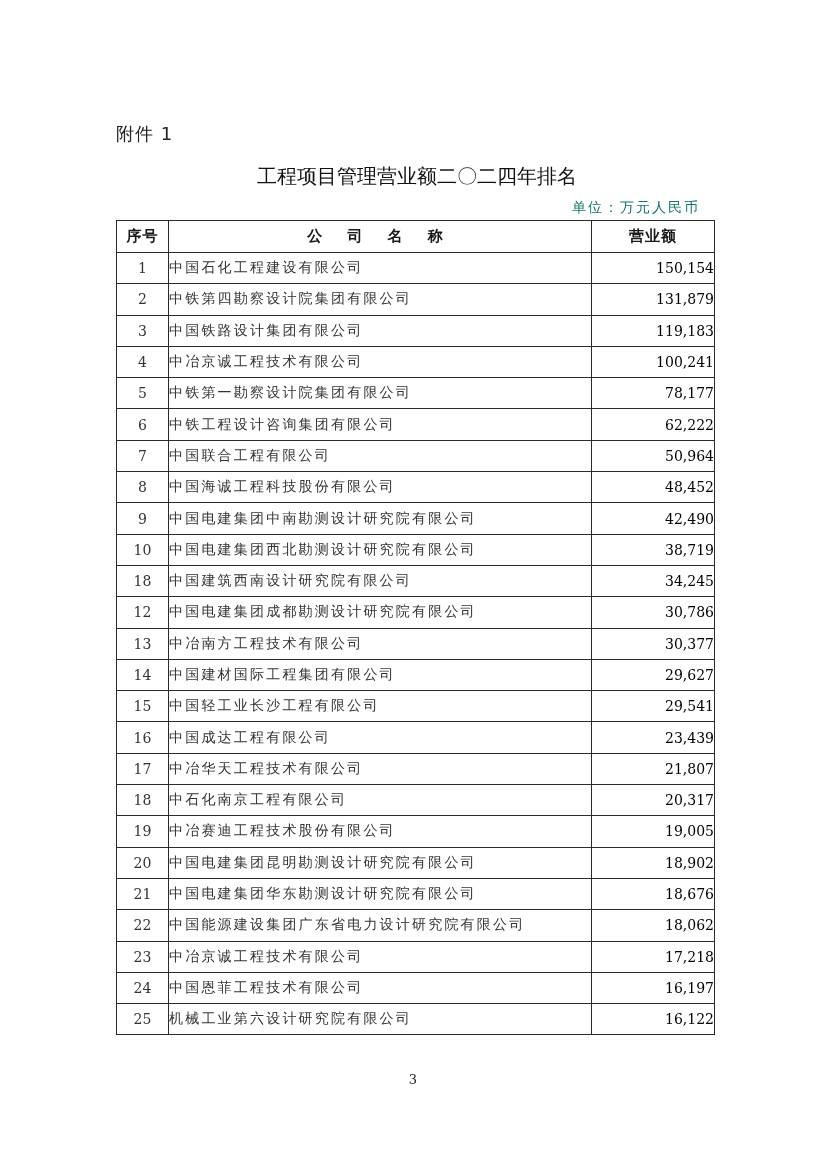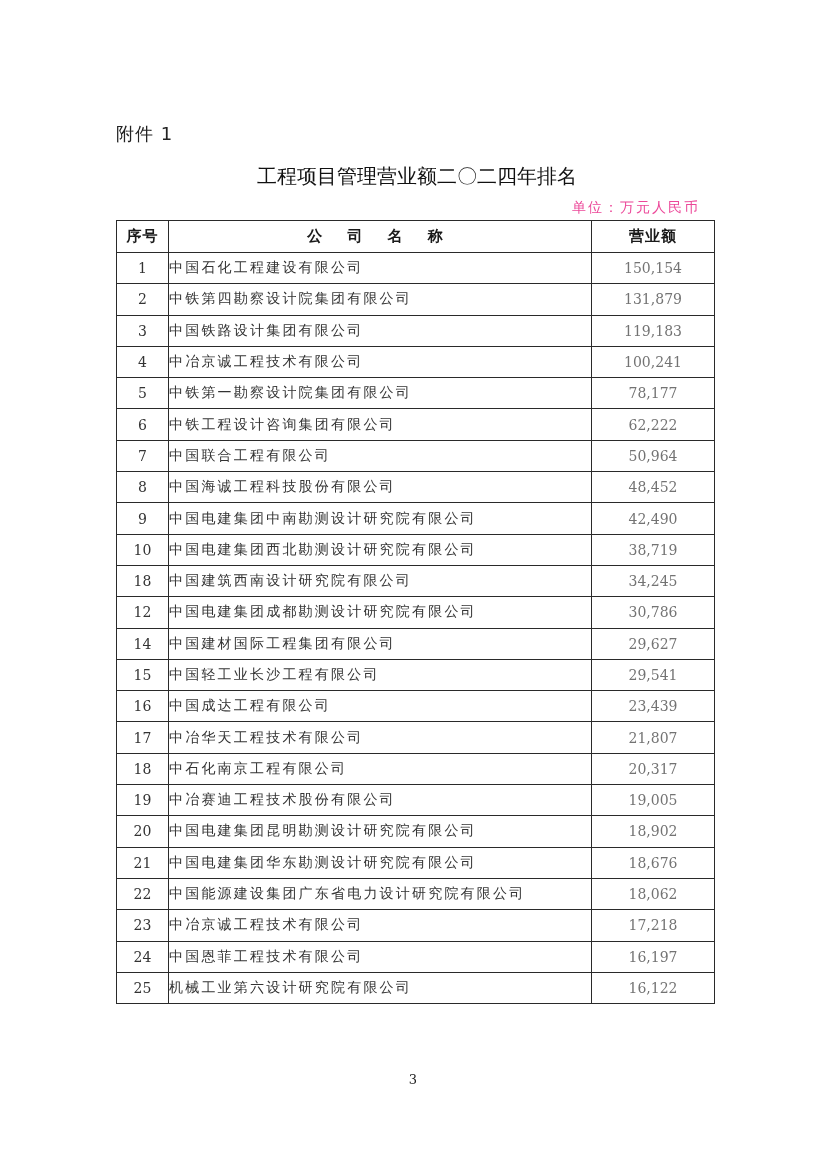--- a/index.html
+++ b/index.html
@@ -14,21 +14,21 @@
       font-family: "DejaVu Sans", "Liberation Sans", sans-serif;
     }
     .title {
       position: absolute; left: 0; width: 826px; top: 163px; text-align: center;
       font-size: 20px; color: #111;
       font-family: "DejaVu Sans", "Liberation Sans", sans-serif;
       padding-left: 4px;
     }
     .unit {
       position: absolute; right: 126px; top: 199px;
-      font-size: 14px; letter-spacing: 2px; color: #ec4899;
+      font-size: 14px; letter-spacing: 2px; color: #0f766e;
       font-family: "DejaVu Sans", "Liberation Sans", sans-serif;
     }
     table.rank {
       position: absolute; left: 116px; top: 220px;
       width: 598px; border-collapse: collapse; table-layout: fixed;
     }
     table.rank th, table.rank td {
       border: 1px solid #2a2a2a; padding: 0; height: 30.3px;
       font-size: 14px; vertical-align: middle;
     }
@@ -40,21 +40,21 @@
     table.rank th.name-h { letter-spacing: 10px; }
     col.c-rank { width: 52px; }
     col.c-name { width: 423px; }
     col.c-rev { width: 123px; }
     td.rank-cell { text-align: center; font-family: "DejaVu Serif", "Liberation Serif", serif; font-size: 14px; color: #333; }
     td.name-cell {
       text-align: left; padding-left: 8px; letter-spacing: 2.2px; color: #333;
       font-family: "DejaVu Sans", "Liberation Sans", sans-serif; font-size: 14px;
       white-space: nowrap; overflow: hidden; margin-left: 8px;
     }
-    td.rev-cell { text-align: center; font-family: "DejaVu Serif", "Liberation Serif", serif; font-size: 14.5px; color: #737373; }
+    td.rev-cell { text-align: right; font-family: "DejaVu Serif", "Liberation Serif", serif; font-size: 14.5px; color: #000000; }
     .page-num {
       position: absolute; left: 0; width: 826px; top: 1072px; text-align: center;
       font-size: 13px; color: #222;
     }
   </style>
 </head>
 <body>
 
 <div class="attachment">附件 1</div>
 <div class="title">工程项目管理营业额二〇二四年排名</div>
@@ -128,20 +128,25 @@
         <td class="rank-cell">18</td>
         <td class="name-cell">中国建筑西南设计研究院有限公司</td>
         <td class="rev-cell">34,245</td>
       </tr>
       <tr>
         <td class="rank-cell">12</td>
         <td class="name-cell">中国电建集团成都勘测设计研究院有限公司</td>
         <td class="rev-cell">30,786</td>
       </tr>
       <tr>
+        <td class="rank-cell">13</td>
+        <td class="name-cell">中冶南方工程技术有限公司</td>
+        <td class="rev-cell">30,377</td>
+      </tr>
+      <tr>
         <td class="rank-cell">14</td>
         <td class="name-cell">中国建材国际工程集团有限公司</td>
         <td class="rev-cell">29,627</td>
       </tr>
       <tr>
         <td class="rank-cell">15</td>
         <td class="name-cell">中国轻工业长沙工程有限公司</td>
         <td class="rev-cell">29,541</td>
       </tr>
       <tr>

